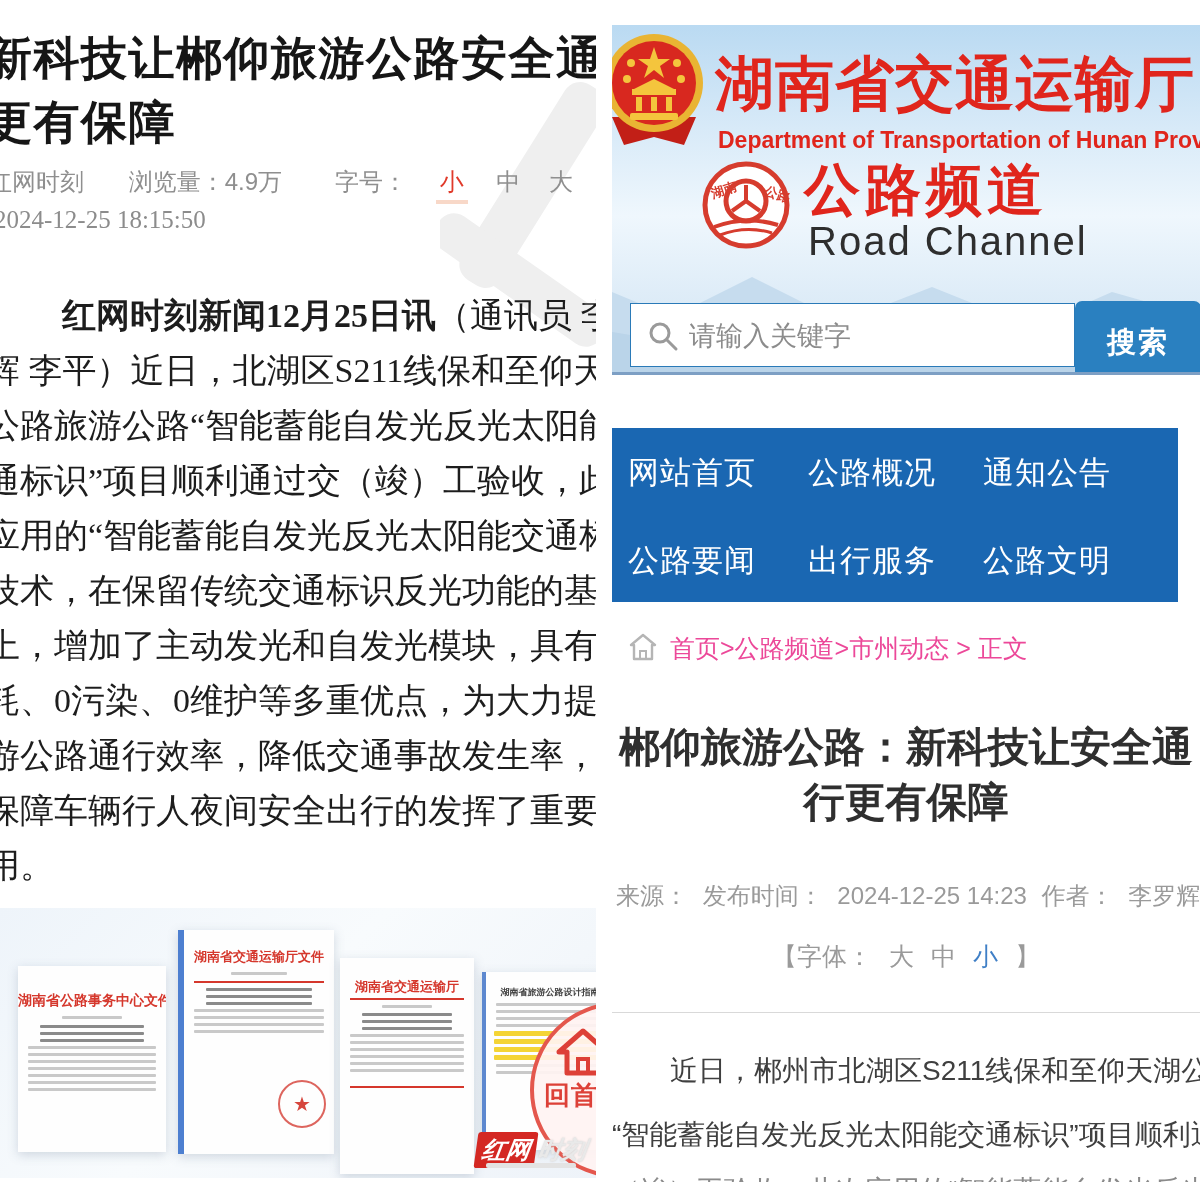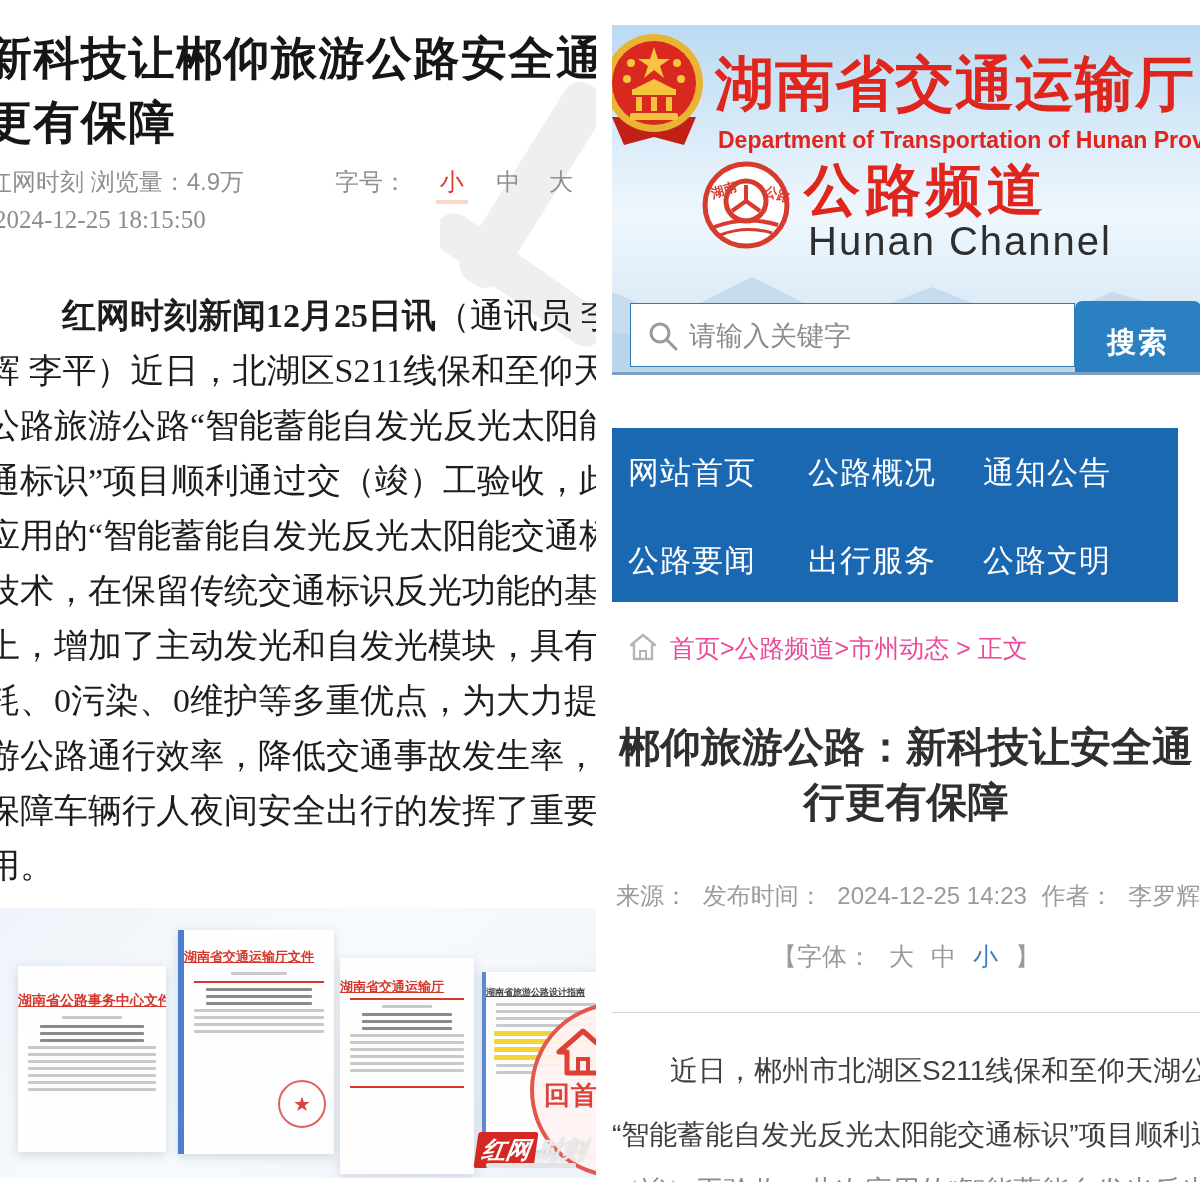--- a/index.html
+++ b/index.html
@@ -13,37 +13,37 @@
   .lp-watermark{position:absolute;left:440px;top:60px;width:200px;height:330px;
     overflow:hidden;z-index:0;}
   .lp-watermark .wm1,.lp-watermark .wm2{position:absolute;background:#efefef;border-radius:18px;}
   .wm1{width:46px;height:230px;transform:rotate(32deg);left:70px;top:10px;}
   .wm2{width:40px;height:200px;transform:rotate(-55deg);left:60px;top:120px;}
   .lp-title{position:absolute;left:-14px;top:26px;width:680px;margin:0;z-index:1;
     font-size:46px;line-height:64px;font-weight:700;color:#161616;letter-spacing:1.5px;
     white-space:nowrap;}
   .lp-title .tline{display:block;}
   .lp-meta{position:absolute;left:-12px;top:166px;width:640px;font-size:24px;color:#8f8f8f;z-index:1;}
-  .lp-meta .lp-views{}
+  .lp-meta .lp-views{margin-left:38px;}
   .lp-fontsize{position:absolute;left:335px;top:166px;font-size:24px;color:#8f8f8f;z-index:2;white-space:nowrap;}
   .lp-fontsize span{margin-right:22px;}
   .fs-small{color:#e03a2a;display:inline-block;border-bottom:4px solid #f8d8c8;padding:0 4px 2px 4px;}
   .fs-mid,.fs-large{color:#8f8f8f;}
   .lp-date{position:absolute;left:-6px;top:206px;font-size:25px;color:#8c8c8c;z-index:1;
     font-family:"Liberation Serif","DejaVu Serif",serif;}
   .lp-body{position:absolute;left:-14px;top:288px;width:700px;z-index:1;
     font-family:"Liberation Serif","DejaVu Serif",serif;
     font-size:34px;color:#1d1d1d;line-height:55px;white-space:nowrap;}
   .lp-indent{display:inline-block;width:76px;}
   .lp-bold{font-weight:700;}
   
   .lp-figure{position:absolute;left:0;top:908px;width:596px;height:270px;overflow:hidden;z-index:1;
     background:linear-gradient(135deg,#eef4fa 0%,#f8fbfd 45%,#eef3f9 100%);}
   .doc{position:absolute;background:#fefefe;box-shadow:0 3px 10px rgba(90,110,140,.25);}
-  .doc-title{font-weight:700;text-align:left;white-space:nowrap;overflow:hidden;text-decoration:underline;}
+  .doc-title{font-weight:700;text-align:center;white-space:nowrap;overflow:hidden;}
   .bar{height:3px;background:#c9c9c9;margin:4px 10px;border-radius:1px;}
   .bar.dark{background:#8a8a8a;margin-left:22px;margin-right:22px;}
   .bar.hl{background:#f4d435;height:5px;margin:3px 8px;}
   .redrule{height:2px;background:#d5372c;margin:5px 10px;}
   .doc1{left:18px;top:58px;width:148px;height:186px;}
   .doc1 .doc-title{font-size:14px;color:#d5372c;margin-top:26px;}
   .doc2{left:178px;top:22px;width:150px;height:224px;border-left:6px solid #4d7fd0;}
   .doc2 .doc-title{font-size:13px;color:#d5372c;margin-top:18px;}
   .doc3{left:340px;top:50px;width:134px;height:216px;}
   .doc3 .doc-title{font-size:13px;color:#d5372c;margin-top:20px;}
@@ -249,21 +249,21 @@
       <circle cx="44" cy="44" r="41" fill="#ffffff" stroke="#d63c2e" stroke-width="5"></circle>
       <circle cx="44" cy="40" r="20" fill="none" stroke="#d63c2e" stroke-width="5"></circle>
       <path d="M44 40 L44 24 M44 40 L30 50 M44 40 L58 50" stroke="#d63c2e" stroke-width="4" fill="none"></path>
       <path d="M12 66 Q44 54 76 64" stroke="#d63c2e" stroke-width="4" fill="none"></path>
       <path d="M18 74 Q44 64 70 72" stroke="#d63c2e" stroke-width="3" fill="none"></path>
       <text x="10" y="36" font-size="13" fill="#d63c2e" font-weight="bold" transform="rotate(-18 14 34)">湖南</text>
       <text x="62" y="36" font-size="13" fill="#d63c2e" font-weight="bold" transform="rotate(18 70 34)">公路</text>
     </svg>
 
     <div class="rp-channel">公路频道</div>
-    <div class="rp-channel-en">Hunan Channel</div>
+    <div class="rp-channel-en">Road Channel</div>
 
     <div class="rp-search">
       <div class="rp-search-input">
         <svg width="32" height="32" viewBox="0 0 32 32">
           <circle cx="13" cy="13" r="9" fill="none" stroke="#9a9a9a" stroke-width="3"></circle>
           <line x1="20" y1="20" x2="29" y2="29" stroke="#9a9a9a" stroke-width="3" stroke-linecap="round"></line>
         </svg>
         <input type="text" placeholder="请输入关键字" style="">
       </div>
       <button class="rp-search-btn">搜索</button>

